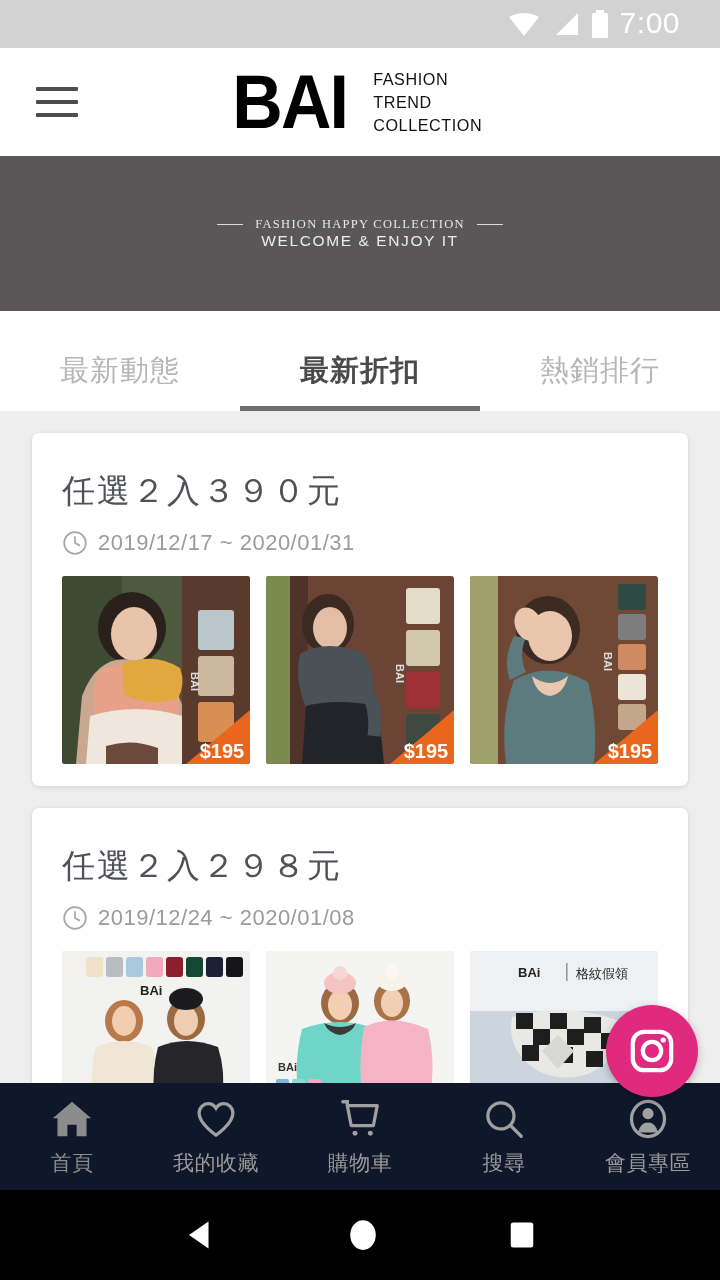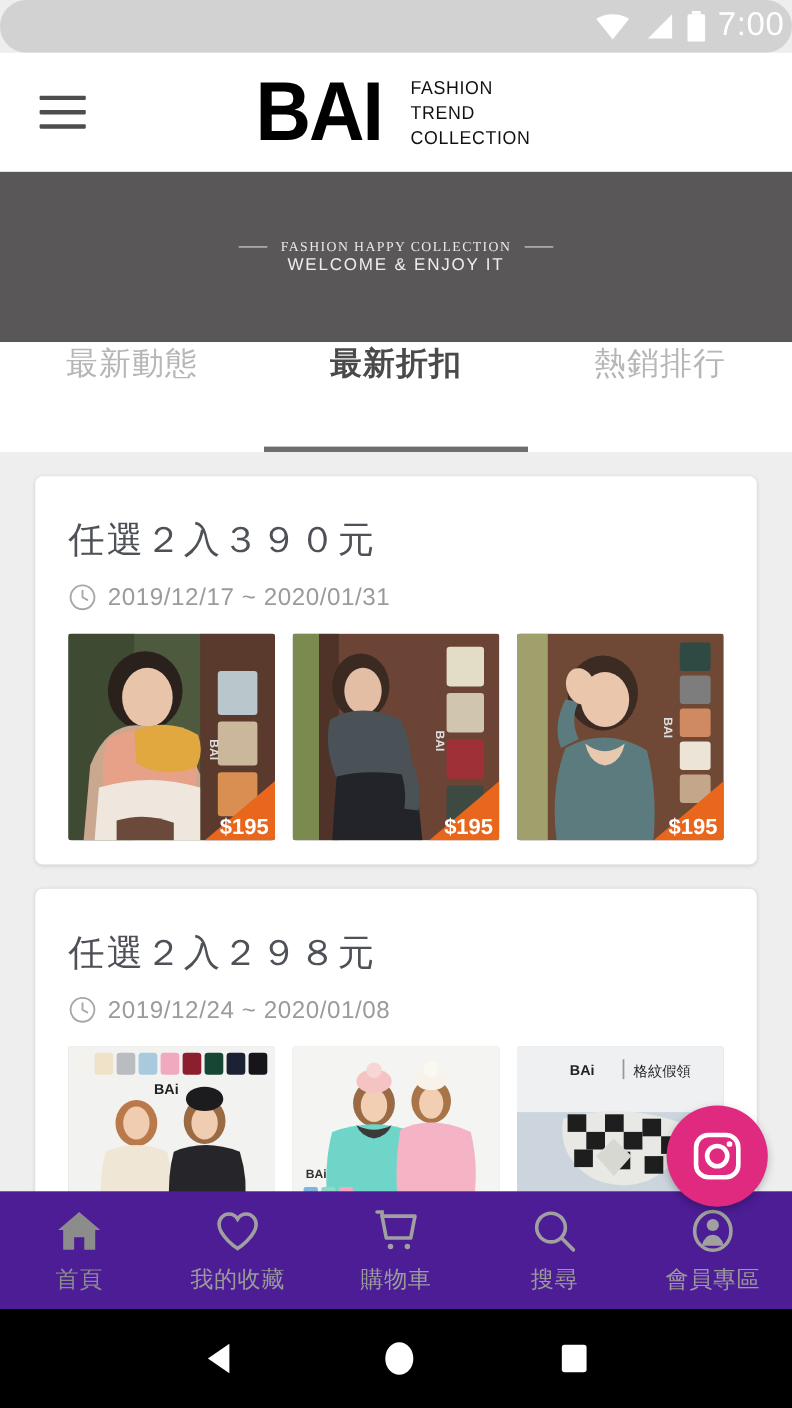--- a/index.html
+++ b/index.html
@@ -7,21 +7,21 @@
   body {
     font-family:"Liberation Sans","DejaVu Sans",sans-serif;
     background:#eeeeee;
     overflow:hidden;
     position:relative;
   }
 
   
   .statusbar{
     height:48px;background:#d2d2d2;display:flex;align-items:center;
-    justify-content:flex-end;padding-right:7px;gap:11px;border-radius:24px;
+    justify-content:flex-end;padding-right:40px;gap:11px;
   }
   .sb-icon{display:block;}
   .sb-time{color:#fff;font-size:30px;letter-spacing:.5px;line-height:1;padding-bottom:2px;}
 
   
   .appbar{
     height:108px;background:#fff;display:flex;align-items:center;position:relative;
   }
   .hamburger{
     position:absolute;left:36px;top:50%;transform:translateY(-50%);
@@ -64,22 +64,22 @@
     font-family:"Liberation Serif","DejaVu Serif",serif;
     font-size:37px;letter-spacing:1.5px;margin:9px 0 7px;color:#fff;
   }
   .hero-tag{font-size:15.5px;letter-spacing:1.6px;color:#ededed;}
 
   
   .tabs{
     height:100px;background:#fff;display:flex;align-items:stretch;
   }
   .tab{
-    flex:1;display:flex;justify-content:center;
-    position:relative;cursor:pointer;
+    flex:1;display:flex;align-items:center;justify-content:center;
+    position:relative;cursor:pointer;margin-top:20px;
   }
   .tab span{font-size:29px;color:#b6b6b6;letter-spacing:1px;}
   .tab.active span{color:#4a4a4a;font-weight:700;}
   .tab.active::after{
     content:"";position:absolute;left:0;right:0;bottom:0;height:5px;background:#6e6e6e;
   }
 
   
   .content{
     position:absolute;top:411px;bottom:107px;left:0;right:0;
@@ -108,21 +108,21 @@
 
   
   .fab{
     position:absolute;right:22px;bottom:183px;width:92px;height:92px;
     border-radius:50%;background:#e02a80;display:flex;align-items:center;
     justify-content:center;box-shadow:0 3px 8px rgba(0,0,0,.25);cursor:pointer;z-index:5;
   }
 
   
   .bottomnav{
-    position:absolute;left:0;right:0;bottom:90px;height:107px;background:#4c1d95;
+    position:absolute;left:0;right:0;bottom:90px;height:107px;background:#0f172a;
     display:flex;align-items:center;
   }
   .navitem{
     flex:1;display:flex;flex-direction:column;align-items:center;gap:7px;cursor:pointer;
   }
   .navitem span{font-size:21px;color:#9a9a9a;letter-spacing:.5px;}
   .navitem.active span{color:#8c8c8c;}
 
   
   .androidnav{

